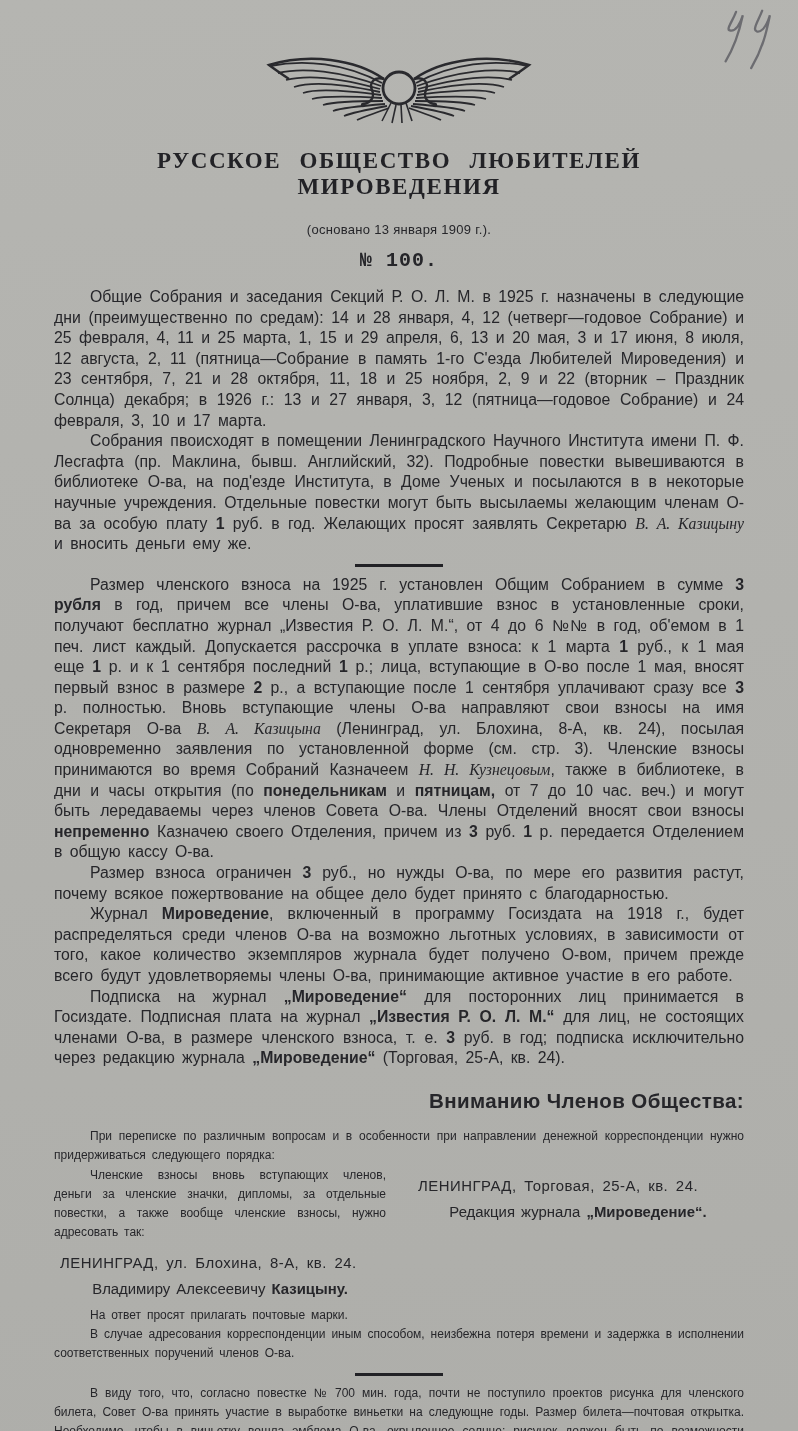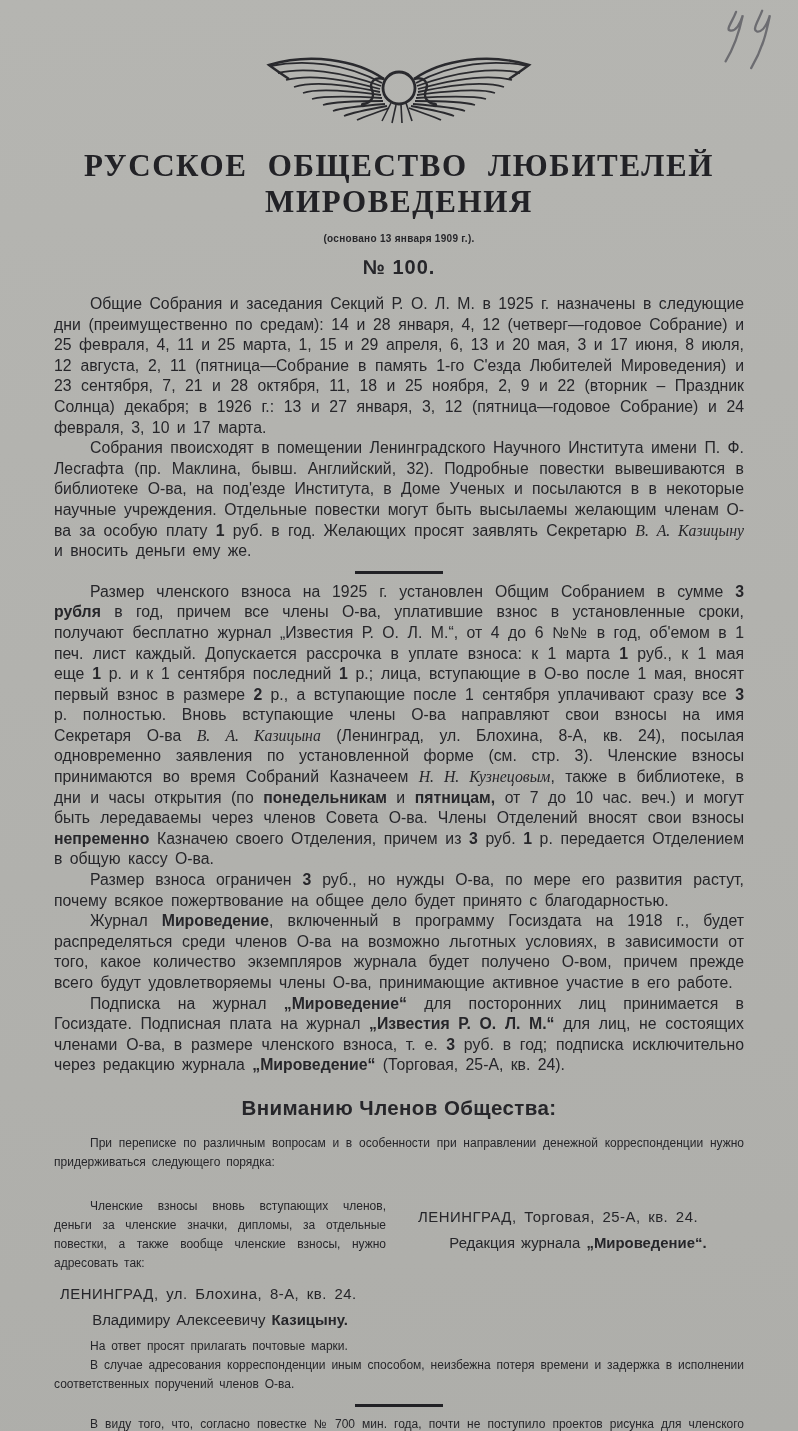--- a/index.html
+++ b/index.html
@@ -6,39 +6,39 @@
   body{
     width:798px;height:1431px;
     background:linear-gradient(175deg,#b5b5b1 0%,#b2b2ae 45%,#aeaeaa 100%);
     font-family:"Liberation Sans",sans-serif;
     color:#26262a;position:relative;overflow:hidden;
   }
   .page{padding:0 54px;}
   .hw-mark{position:absolute;top:4px;right:14px;transform:rotate(4deg);opacity:.75;}
   .emblem-wrap{display:flex;justify-content:center;margin:50px 0 0;}
   .doc-title{
-    font-family:"Liberation Serif",serif;font-weight:bold;font-size:31px;
+    font-family:"Liberation Serif",serif;font-weight:bold;font-size:23px;
     text-align:center;letter-spacing:1.6px;word-spacing:11px;margin:12px 0 0;color:#222226;
   }
-  .founded{text-align:center;font-size:10px;margin-top:13px;letter-spacing:.3px;font-weight:bold;}
-  .issue{text-align:center;font-family:Liberation Sans, sans-serif;font-weight:bold;
+  .founded{text-align:center;font-size:13px;margin-top:22px;letter-spacing:.3px;}
+  .issue{text-align:center;font-family:Liberation Mono, monospace;font-weight:bold;
          font-size:20px;margin-top:12px;letter-spacing:1px;}
   .bodytext{margin-top:15px;}
   p.para{
     font-size:15.8px;line-height:20.6px;text-align:justify;
     text-indent:36px;margin:0;word-spacing:3px;
   }
   .rule{width:88px;height:3px;background:#212125;margin:9px auto 8px;}
   .b{font-weight:bold;}
   .i{font-style:italic;font-family:"Liberation Serif",serif;}
-  .attn-head{text-align:center;font-weight:bold;font-size:20.5px;
+  .attn-head{text-align:right;font-weight:bold;font-size:20.5px;
              margin:20px 0 0;letter-spacing:.4px;}
   .small p.para{font-size:12px;line-height:19.3px;word-spacing:2.5px;}
   .attn-intro{margin-top:14px;}
-  .cols{display:flex;gap:26px;margin-top:24px;}
+  .cols{display:flex;gap:26px;margin-top:0;}
   .col{flex:1;min-width:0;}
   .addr{font-size:14.9px;margin-top:12px;padding-left:6px;letter-spacing:.5px;word-spacing:3px;}
   .addr-name{text-align:center;margin-top:10px;font-size:14.9px;word-spacing:2px;}
   .after-cols{margin-top:9px;}
   .notices{margin-top:2px;}
   .svg-ink{stroke:#2a2a2e;fill:none;}
 </style>
 </head>
 <body>
 

